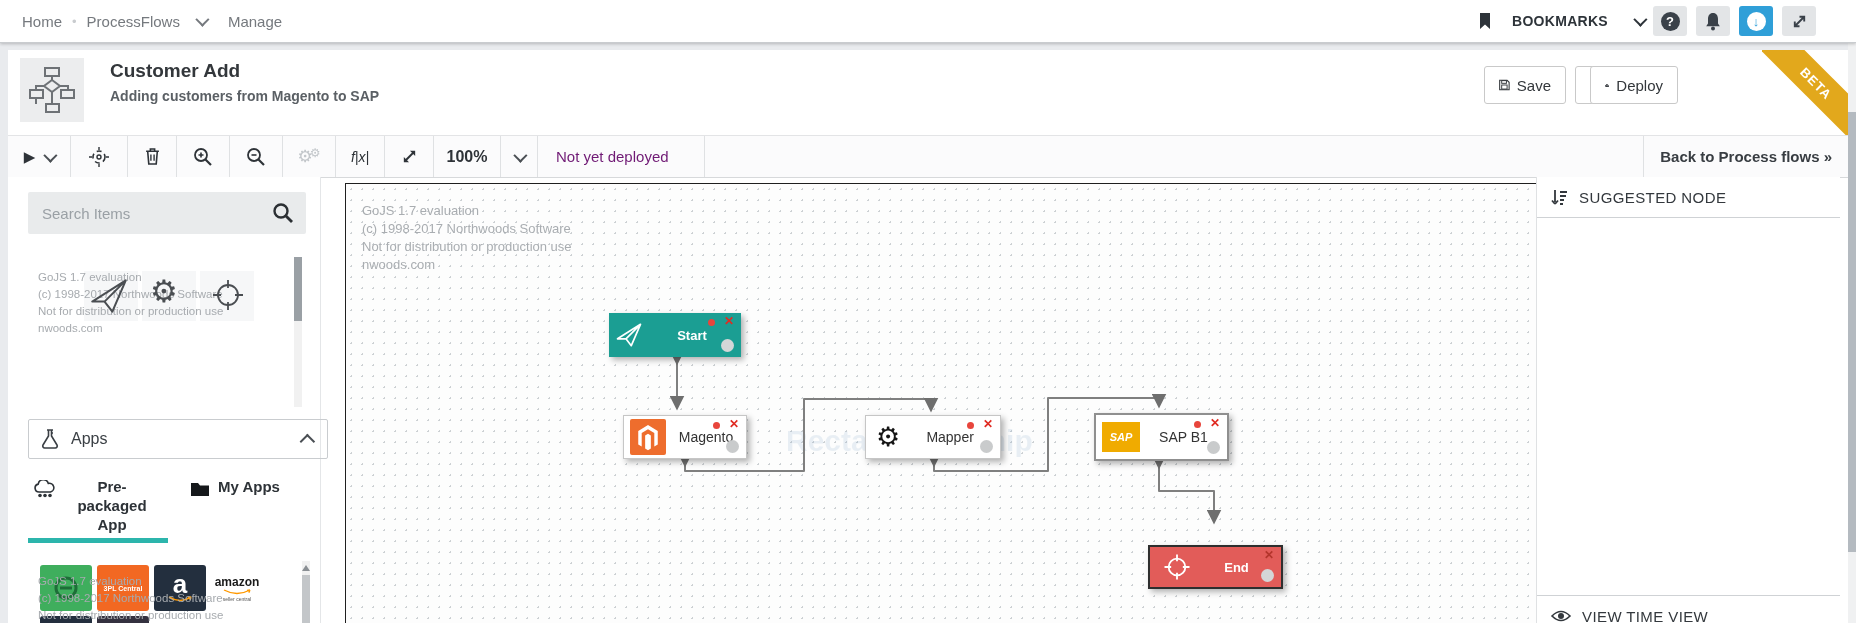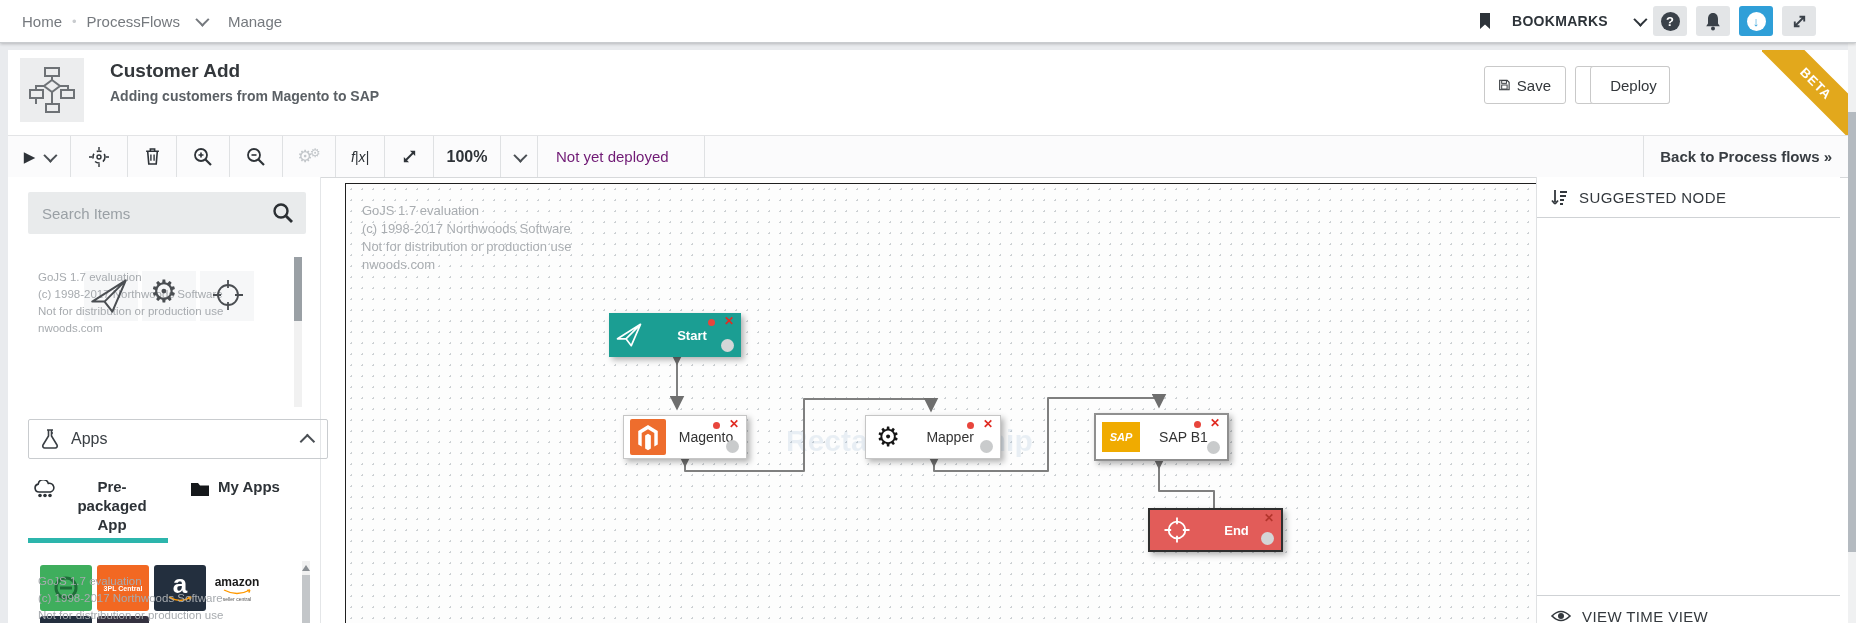--- a/index.html
+++ b/index.html
@@ -171,21 +171,21 @@
     <span>Save</span>
   </div>
   <div class="btn" style="left:1567px;width:95px;">
     <svg width="14" height="16" viewBox="0 0 14 16">
       <path d="M1 3 h12 M5 3 V1 h4 v2" stroke="#33373b" stroke-width="1.6" fill="none"></path>
       <path d="M2.5 3.5 l1 11.5 h7 l1 -11.5" stroke="#33373b" stroke-width="1.6" fill="none"></path>
       <path d="M5.5 6 v6 M8.5 6 v6" stroke="#33373b" stroke-width="1.4"></path>
       </svg>
     <span>Delete</span>
   </div>
-  <div class="btn" style="left:1582px;width:80px;">
+  <div class="btn" style="left:1582px;width:88px;">
     <svg width="19" height="15" viewBox="0 0 20 15">
       <path d="M5 14 a4.5 4.5 0 0 1 -1 -8.9 A6 6 0 0 1 15.6 6.2 A4 4 0 0 1 15.5 14 z" fill="#2f3338"></path>
       <path d="M10 5 v5 M7.6 8 l2.4 2.8 L12.4 8" stroke="#fff" stroke-width="1.6" fill="none"></path>
       </svg>
     <span>Deploy</span>
   </div>
   <div class="ribbon-wrap">
     <div class="ribbon">BETA</div>
   </div>
 
@@ -413,21 +413,21 @@
     <div class="node nwhite nsap" style="left:748px;top:229px;width:135px;height:48px;">
       <div class="appic sap-ic">
         <span>SAP</span>
       </div>
       <span class="lbl" style="font-weight:normal;font-size:14px;">SAP B1</span>
       <span class="reddot"></span>
       <span class="redx">✕</span>
       <span class="port"></span>
     </div>
 
-    <div class="node nend" style="left:802px;top:324px;width:135px;">
+    <div class="node nend" style="left:802px;top:361px;width:135px;">
       <svg class="appic" style="margin-left:12px;" width="30" height="30" viewBox="0 0 36 36">
         <circle cx="18" cy="18" r="10" fill="none" stroke="#fff" stroke-width="2.2"></circle>
         <path d="M18 3 v8 M18 25 v8 M3 18 h8 M25 18 h8" stroke="#fff" stroke-width="2.2"></path>
         </svg>
       <span class="lbl">End</span>
       <span class="redx" style="color:#b3352c;">✕</span>
       <span class="port" style="background:#d4d6d7;"></span>
     </div>
   </div>
 

